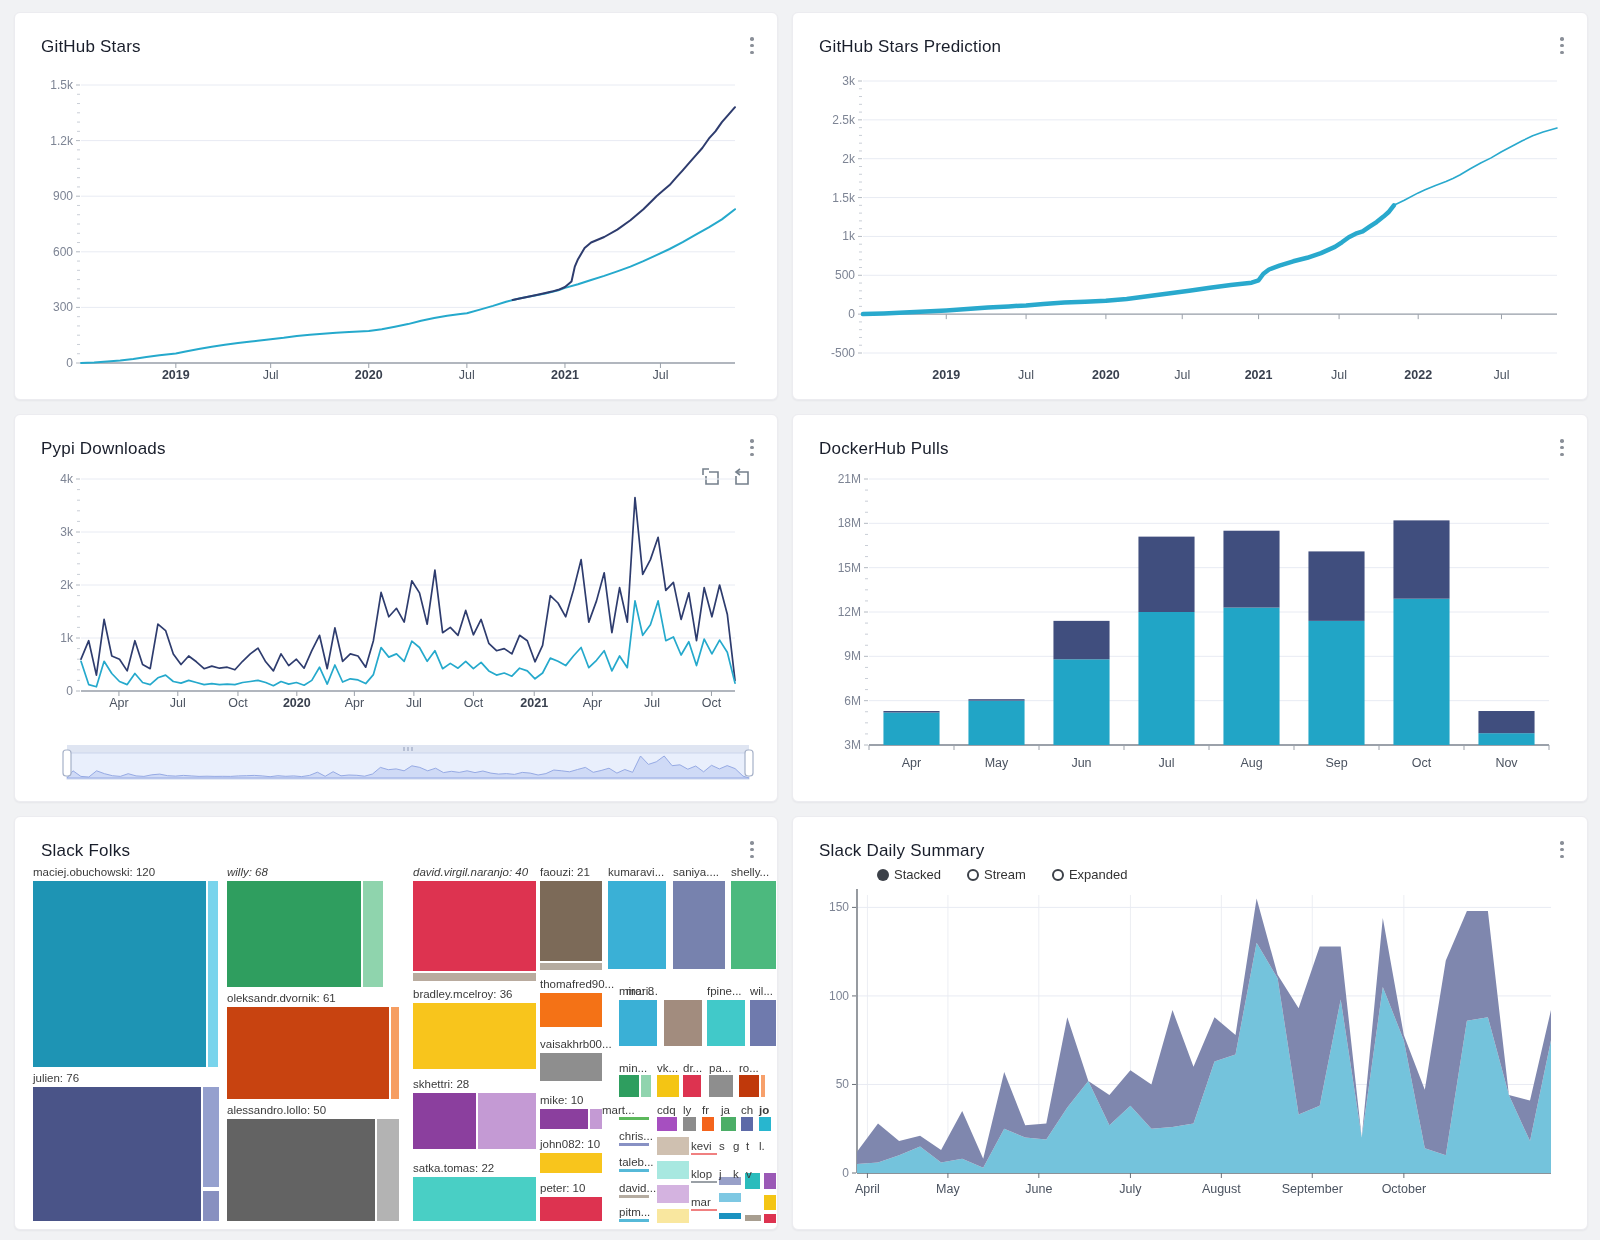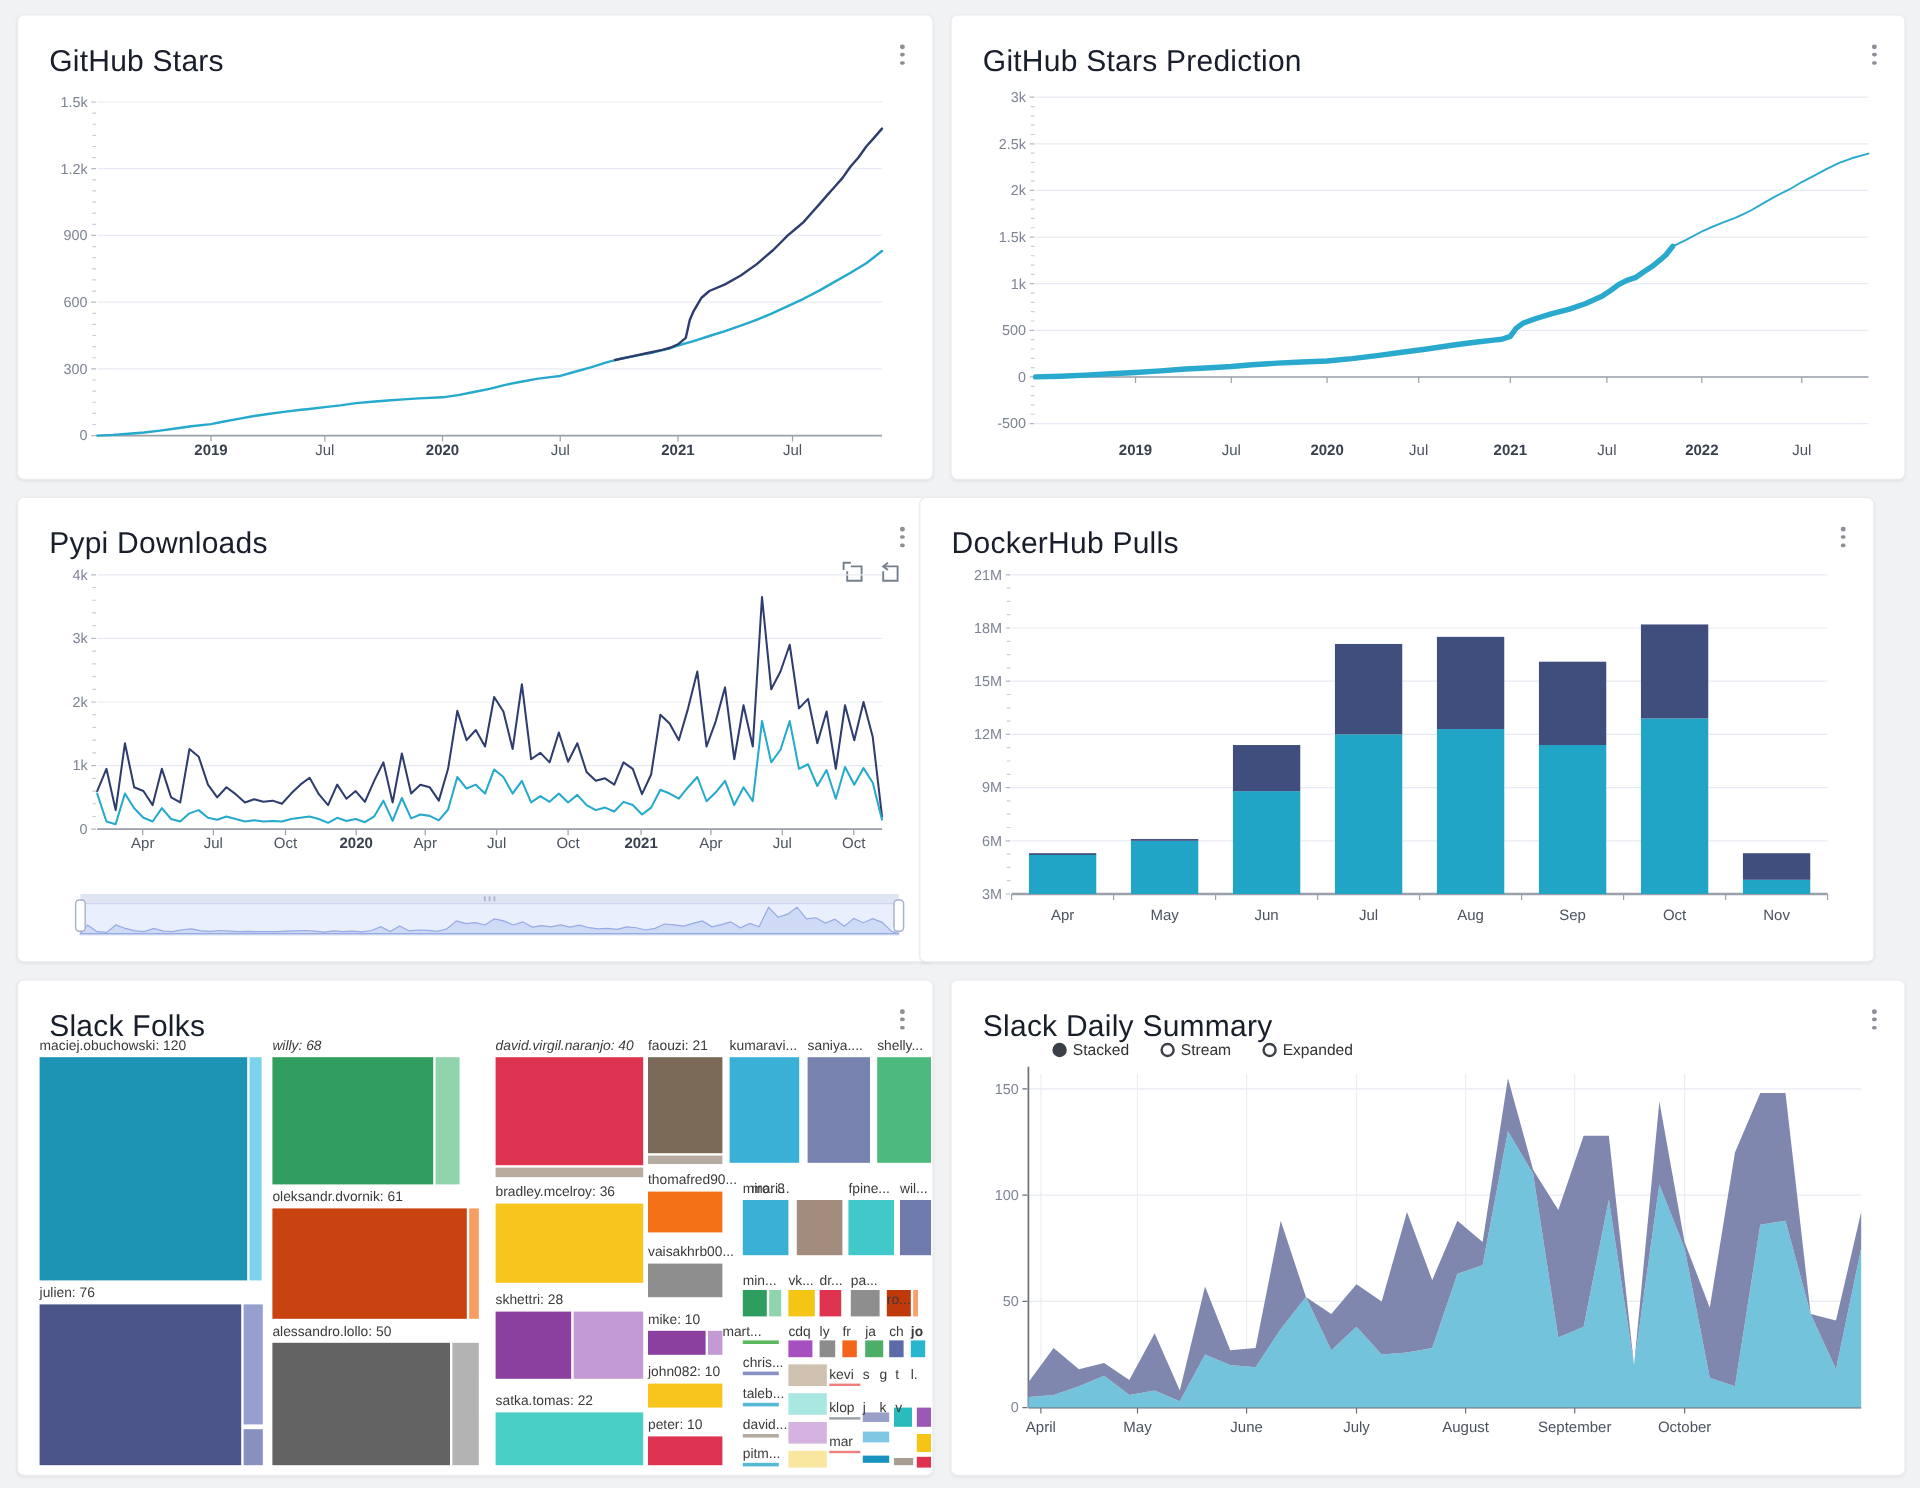--- a/index.html
+++ b/index.html
@@ -1,24 +1,24 @@
 <!DOCTYPE html>
 <html><head>
 <meta charset="utf-8">
 <style>
   html,body{margin:0;padding:0}
   body{width:1600px;height:1240px;position:relative;background:#f1f2f4;font-family:"Liberation Sans",sans-serif;overflow:hidden}
   .card{position:absolute;background:#ffffff;border-radius:6px;border:1px solid #ececf0;box-shadow:0 1px 2px rgba(20,24,40,.05)}
   #card1{left:14px;top:12px;width:762px;height:386px}
   #card2{left:792px;top:12px;width:794px;height:386px}
   #card3{left:14px;top:414px;width:762px;height:386px}
-  #card4{left:766px;top:414px;width:794px;height:386px}
+  #card4{left:792px;top:414px;width:794px;height:386px}
   #card5{left:14px;top:816px;width:762px;height:412px}
   #card6{left:792px;top:816px;width:794px;height:412px}
-  .card-title{position:absolute;left:26px;top:24px;font-size:25px;font-weight:500;color:#191e2b;letter-spacing:.2px}
+  .card-title{position:absolute;left:26px;top:24px;font-size:17px;font-weight:500;color:#191e2b;letter-spacing:.2px}
   .kebab{position:absolute;top:24px;right:18px;width:14px;height:17px;display:flex;flex-direction:column;align-items:center;justify-content:space-between;cursor:pointer}
   .kebab i{width:3.5px;height:3.5px;border-radius:50%;background:#8a8f98}
   svg.chart{position:absolute;left:8px;top:54px}
   svg text{font-family:"Liberation Sans",sans-serif;font-size:12px}
   text.yl{fill:#7d8494}
   text.xl{fill:#4b5360;font-size:12.5px}
   text.b{font-weight:700;fill:#39404e}
   .tool{position:absolute;top:52px;width:20px;height:20px;cursor:pointer}
   #tool-zoom{right:56px}
   #tool-restore{right:26px}
@@ -448,21 +448,21 @@
       <div class="tm-l" style="left: 642px; top: 0px;">saniya....</div>
       <div class="tm-l" style="left: 700px; top: 0px;">shelly...</div>
       <div class="tm-l" style="left: 588px; top: 119px;">miro: 8</div>
       <div class="tm-l" style="left: 595px; top: 119px;">mari...</div>
       <div class="tm-l" style="left: 676px; top: 119px;">fpine...</div>
       <div class="tm-l" style="left: 719px; top: 119px;">wil...</div>
       <div class="tm-l" style="left: 588px; top: 196px;">min...</div>
       <div class="tm-l" style="left: 626px; top: 196px;">vk...</div>
       <div class="tm-l" style="left: 652px; top: 196px;">dr...</div>
       <div class="tm-l" style="left: 678px; top: 196px;">pa...</div>
-      <div class="tm-l" style="left: 708px; top: 212px;">ro...</div>
+      <div class="tm-l" style="left: 708px; top: 196px;">ro...</div>
       <div class="tm-l" style="left: 571px; top: 238px;">mart...</div>
       <div class="tm-l" style="left: 626px; top: 238px;">cdq</div>
       <div class="tm-l" style="left: 652px; top: 238px;">ly</div>
       <div class="tm-l" style="left: 671px; top: 238px;">fr</div>
       <div class="tm-l" style="left: 690px; top: 238px;">ja</div>
       <div class="tm-l" style="left: 710px; top: 238px;">ch</div>
       <div class="tm-l" style="left: 728px; top: 238px; font-weight: bold;">jo</div>
       <div class="tm-l" style="left: 588px; top: 264px;">chris...</div>
       <div class="tm-l" style="left: 588px; top: 290px;">taleb...</div>
       <div class="tm-l" style="left: 588px; top: 316px;">david...</div>

